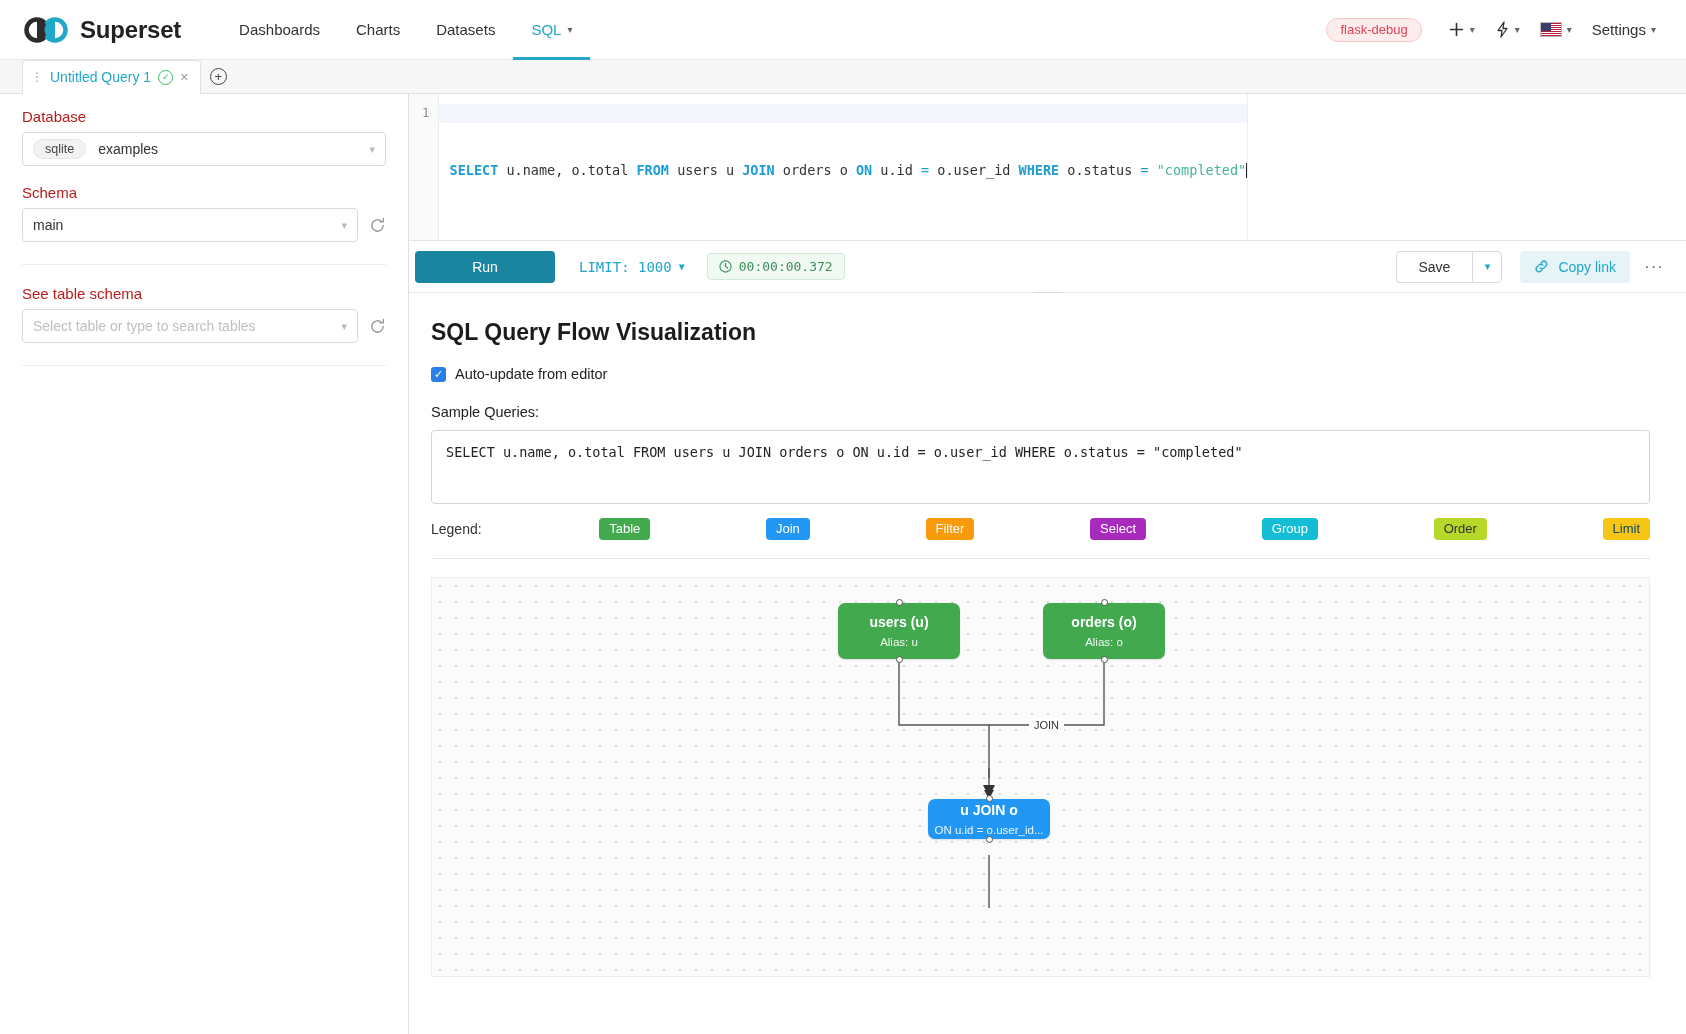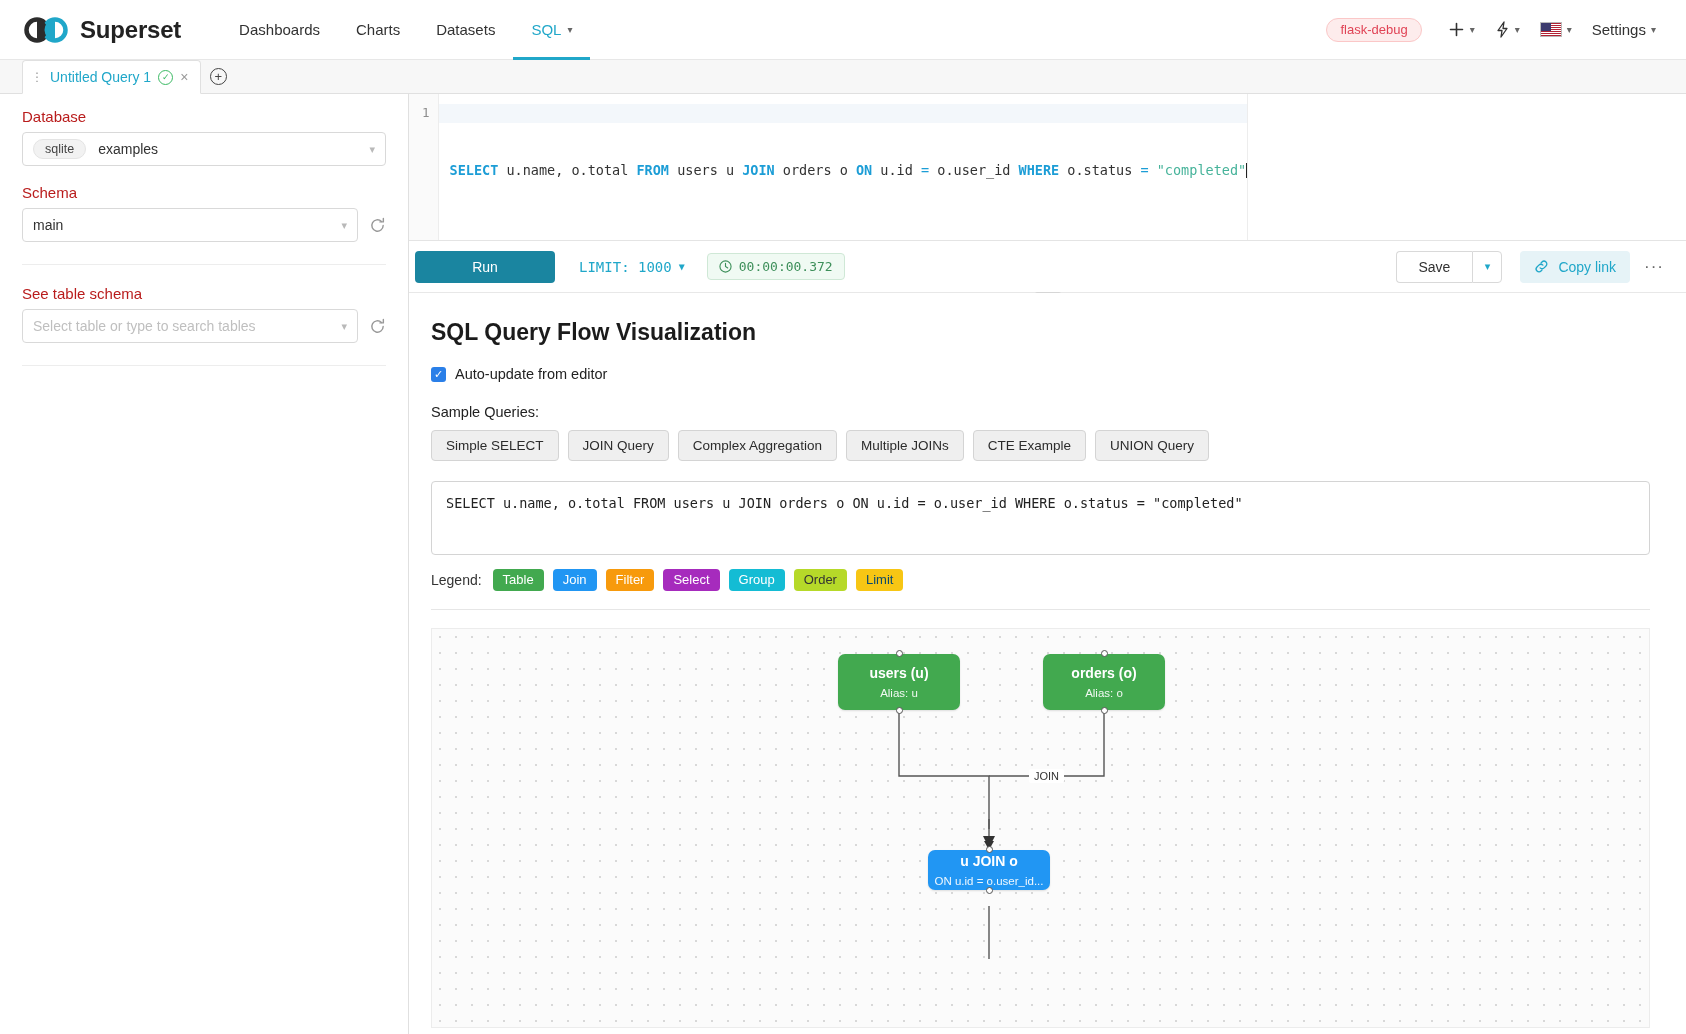--- a/index.html
+++ b/index.html
@@ -225,21 +225,21 @@
     padding: 7px 14px; font-size: 13.5px; color: #2c2c2c; cursor: pointer;
   }
   .query-textarea {
     width: 1219px; height: 74px; border: 1px solid #d4d4d4; border-radius: 4px;
     padding: 12px 14px; font-family: "DejaVu Sans Mono", monospace; font-size: 13.5px;
     color: #222; resize: none; display: block; line-height: 18px; background: #fff;
     overflow: hidden;
   }
   .legend-row {
     display: flex; align-items: center; gap: 9px; margin: 14px 0 0;
-    padding-bottom: 18px; border-bottom: 1px solid #e6e6e6; width: 1219px;
+    padding-bottom: 18px; border-bottom: 1px solid #e6e6e6; width: 1219px; justify-content: space-between;
   }
   .legend-label { font-size: 14px; color: #333; margin-right: 2px; }
   .legend-chip {
     color: #fff; border-radius: 4px; padding: 3px 10px 4px; font-size: 13px;
   }
 
   
   .canvas {
     margin-top: 18px; width: 1219px; height: 400px; background: #fbfbfb;
     border: 1px solid #ececec; position: relative; overflow: hidden;
@@ -429,28 +429,20 @@
     <div class="vizpane">
       <div class="viz-inner">
         <h2 class="viz-title">SQL Query Flow Visualization</h2>
 
         <div class="autoupdate">
           <span class="chk">✓</span>
           <label>Auto-update from editor</label>
         </div>
 
         <div class="samples-label">Sample Queries:</div>
-        <div class="sample-row">
-          <button class="sample-btn">Simple SELECT</button>
-          <button class="sample-btn">JOIN Query</button>
-          <button class="sample-btn">Complex Aggregation</button>
-          <button class="sample-btn">Multiple JOINs</button>
-          <button class="sample-btn">CTE Example</button>
-          <button class="sample-btn">UNION Query</button>
-        </div>
 
         <textarea class="query-textarea" style="">SELECT u.name, o.total FROM users u JOIN orders o ON u.id = o.user_id WHERE o.status = "completed"</textarea>
 
         <div class="legend-row">
           <span class="legend-label">Legend:</span>
           <span class="legend-chip" style="background:#42a94f">Table</span>
           <span class="legend-chip" style="background:#2196f3">Join</span>
           <span class="legend-chip" style="background:#f79a0c">Filter</span>
           <span class="legend-chip" style="background:#a62bbd">Select</span>
           <span class="legend-chip" style="background:#14bcd4">Group</span>

